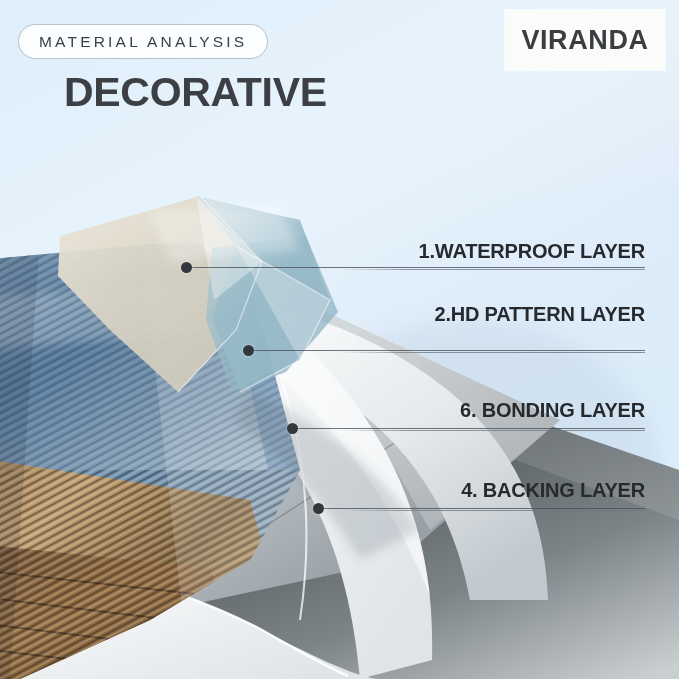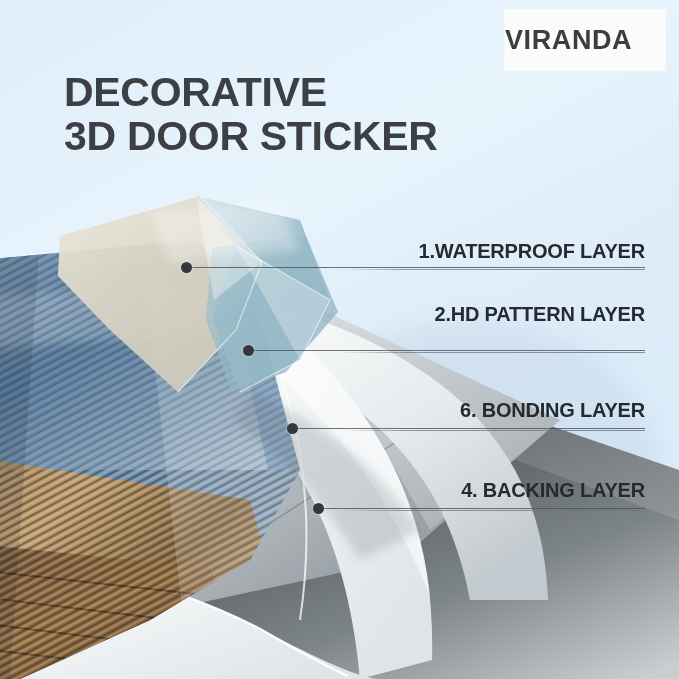--- a/index.html
+++ b/index.html
@@ -30,21 +30,21 @@
   }
   .title-block { position:absolute; left:20px; top:70px; }
   .title-line {
     font-size:41px; font-weight:700; line-height:1.08;
     letter-spacing:-0.3px; color:#3c4045; white-space:nowrap;margin-left:44px;
   }
   .logo-box {
     position:absolute; left:505px; top:10px;
     width:160px; height:60px;
     background:#fbfbf9;
-    display:flex; align-items:center; justify-content:flex-start;
+    display:flex; align-items:center; justify-content:center;
     box-shadow:0 0 0 1px rgba(255,255,255,0.6);
   }
   .logo-text {
     font-size:27px; font-weight:700; letter-spacing:0.6px; color:#3a3e42;
   }
 
   
   #art { position:absolute; inset:0; }
 
   
@@ -273,23 +273,25 @@
   <div class="label" style="top:399px;">
     <span class="txt">6. BONDING LAYER</span>
   </div>
   <div class="rule" style="top:430px; width:305px;"></div>
 
   <div class="label" style="top:479px;">
     <span class="txt">4. BACKING LAYER</span>
   </div>
   <div class="rule" style="top:510px; width:305px;"></div>
 
+  <div class="pill">
+    <span>MATERIAL ANALYSIS</span>
+  </div>
 
   <div class="title-block">
     <div class="title-line">DECORATIVE</div>
-    <div class="title-line">3D DOOR STICKER</div>
   </div>
 
   <div class="logo-box">
     <span class="logo-text">VIRANDA</span>
   </div>
 
 </div>
 
 </body></html>

